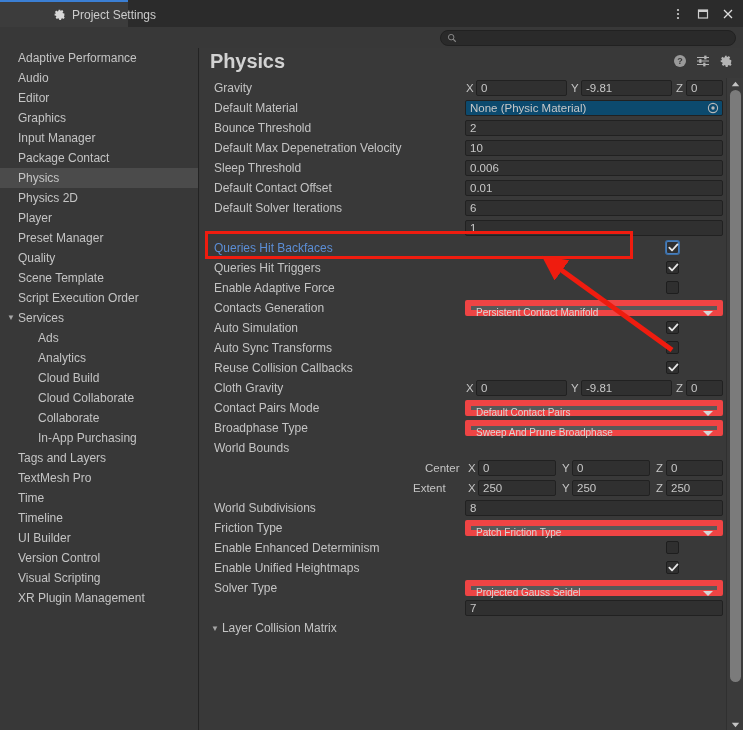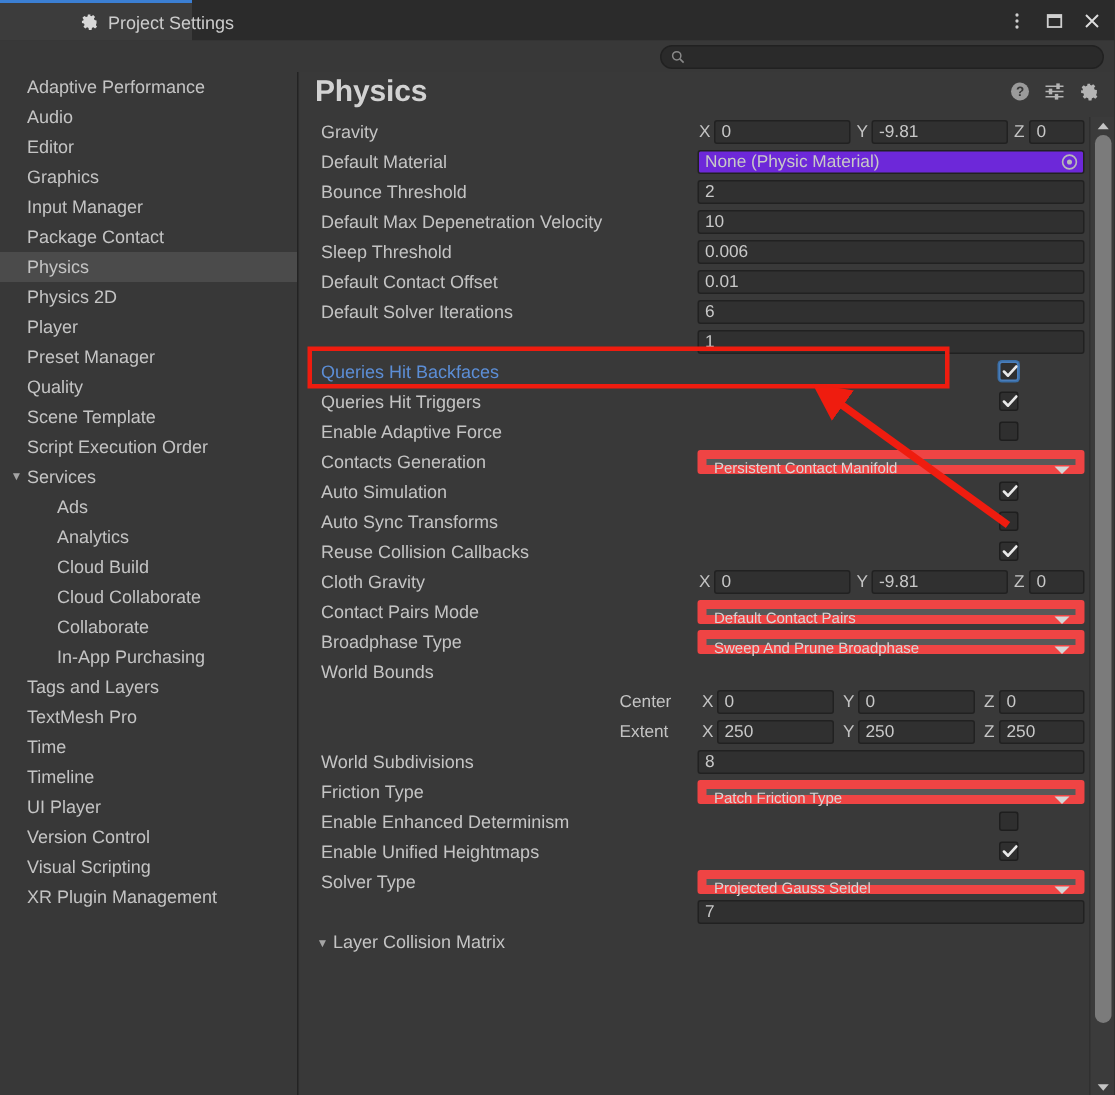--- a/index.html
+++ b/index.html
@@ -159,21 +159,21 @@
 
   .vec-lbl {
     position: absolute;
     font-size: 11.5px; color: #c4c4c4;
     line-height: 20px; top: 0;
   }
   .vecf { height: 16px; top: 2px; }
 
   .objfield {
     position: absolute; left: 265px; width: 258px; height: 16px; top: 2px;
-    background: #6d28d9; border: 1px solid #212121; border-radius: 2px;
+    background: #0c4a6e; border: 1px solid #212121; border-radius: 2px;
     box-sizing: border-box;
     font-size: 11.5px; color: #c8c8c8; line-height: 14px;
     padding-left: 4px; white-space: nowrap;
   }
   .objfield .picker {
     position: absolute; right: 3px; top: 1px;
     width: 12px; height: 12px;
   }
 
   .checkbox {
@@ -330,21 +330,21 @@
         <div class="side-item indent"><span>Ads</span></div>
         <div class="side-item indent"><span>Analytics</span></div>
         <div class="side-item indent"><span>Cloud Build</span></div>
         <div class="side-item indent"><span>Cloud Collaborate</span></div>
         <div class="side-item indent"><span>Collaborate</span></div>
         <div class="side-item indent"><span>In-App Purchasing</span></div>
         <div class="side-item"><span>Tags and Layers</span></div>
         <div class="side-item"><span>TextMesh Pro</span></div>
         <div class="side-item"><span>Time</span></div>
         <div class="side-item"><span>Timeline</span></div>
-        <div class="side-item"><span>UI Player</span></div>
+        <div class="side-item"><span>UI Builder</span></div>
         <div class="side-item"><span>Version Control</span></div>
         <div class="side-item"><span>Visual Scripting</span></div>
         <div class="side-item"><span>XR Plugin Management</span></div>
       </div>
   </div>
 
   <div class="main">
 
     <div class="main-header">
       <div class="panel-title">Physics</div>
@@ -502,21 +502,21 @@
           <span>Sweep And Prune Broadphase</span>
           <span class="arr"></span>
         </div>
       </div>
 
       <div class="row">
         <div class="row-label">World Bounds</div>
       </div>
 
       <div class="row">
-        <div class="vec-lbl" style="left:213px">Center</div>
+        <div class="vec-lbl" style="left:225px">Center</div>
         <div class="vec-lbl" style="left:268px">X</div>
         <div class="field vecf" style="left:278px; width:78px">0</div>
         <div class="vec-lbl" style="left:362px">Y</div>
         <div class="field vecf" style="left:372px; width:78px">0</div>
         <div class="vec-lbl" style="left:456px">Z</div>
         <div class="field vecf" style="left:466px; width:57px">0</div>
       </div>
 
       <div class="row">
         <div class="vec-lbl" style="left:213px">Extent</div>

